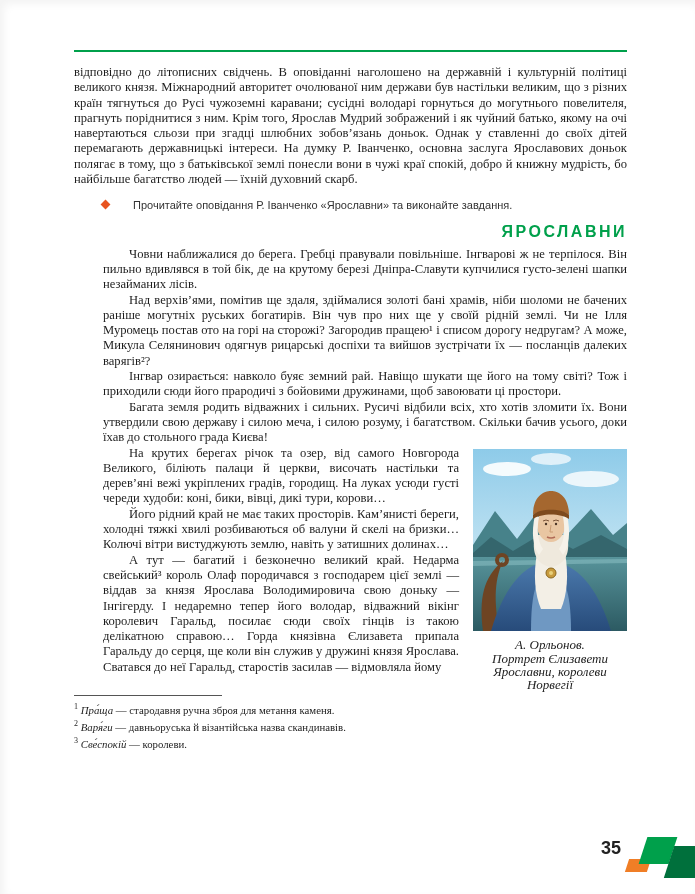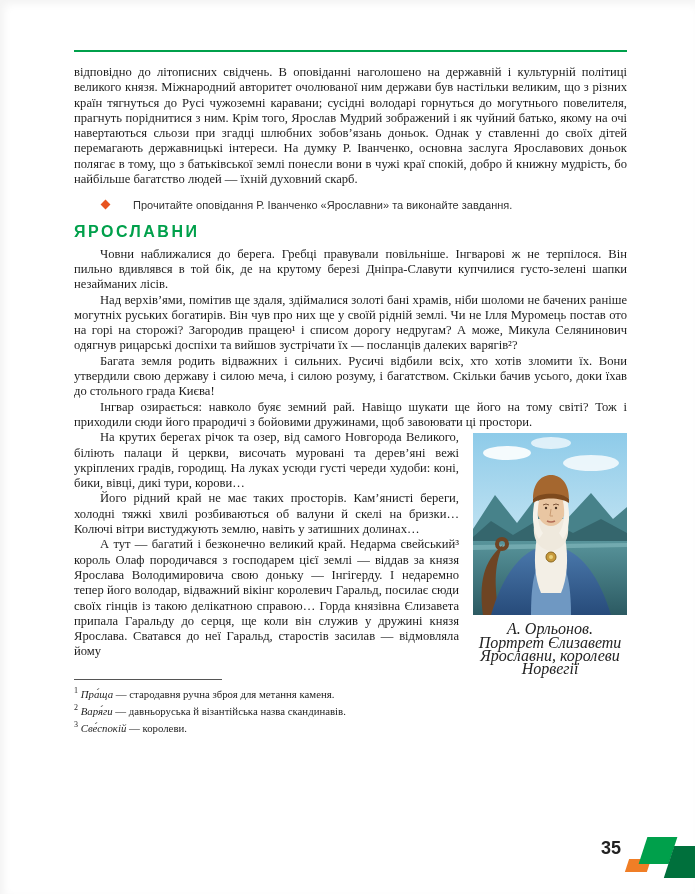--- a/index.html
+++ b/index.html
@@ -27,54 +27,54 @@
     font-size:10.5px;
     letter-spacing:1.3px;
     word-spacing:5px;
   }
   .header-rule {
     height:2px; background:var(--c-green,#00A04B);
     margin-top:4px; margin-bottom:13px;
   }
   
   .bodytext { font-size:12.6px; line-height:15.3px; text-align:justify; }
-  p.para { text-indent:26px; }
+  p.para { text-indent:26px;margin-left:29px; }
   p.intro { text-indent:0; }
   
   .task-row {
     display:flex; align-items:flex-start; gap:24px;
     margin:11px 0 9px 28px;
     font-family:"Liberation Sans", sans-serif;
     font-size:11px; color:#333; line-height:14px;
   }
   .task-marker {
     flex:none; width:7px; height:7px; margin-top:3px;
     background:var(--c-bullet,#E8541F);
     transform:rotate(45deg);
   }
   
   .story-title {
-    text-align:left;
+    text-align:right;
     color:var(--c-green,#00A04B);
     font-family:"Liberation Sans", sans-serif;
     font-size:16px; font-weight:bold; letter-spacing:2.5px;
     margin:12px 0 7px;
   }
   .story-subtitle {
     text-align:center; font-style:italic; font-size:13px;
     margin-bottom:10px;
   }
   
   figure.portrait {
     float:right; width:154px; margin:3px 0 4px 14px;
   }
   .artwork { display:block; width:154px; height:182px; }
   figcaption {
     text-align:center; font-style:italic;
-    font-size:16px; line-height:13px; margin-top:7px; color:#222;
+    font-size:13px; line-height:13px; margin-top:7px; color:#222;
   }
   figcaption .artist { margin-bottom:1px; }
   
   .footnotes { clear:both; margin-top:8px; font-size:10.8px; line-height:13.5px; }
   .fn-rule { width:148px; height:1px; background:#555; margin-bottom:4px; }
   .fn sup { font-size:8px; }
   .fn .fn-term { font-style:italic; }
   
   .footer { position:absolute; right:0; bottom:14px; width:120px; height:50px; }
   .page-num {
@@ -101,22 +101,22 @@
 
       <div class="task-row">
         <span class="task-marker"></span>
         <span>Прочитайте оповідання Р. Іванченко «Ярославни» та виконайте завдання.</span>
       </div>
 
       <h1 class="story-title">ЯРОСЛАВНИ</h1>
 
       <p class="para">Човни наближалися до берега. Гребці правували повільніше. Інгварові ж не терпілося. Він пильно вдивлявся в той бік, де на крутому березі Дніпра-Славути купчилися густо-зелені шапки незайманих лісів.</p>
       <p class="para">Над верхів’ями, помітив ще здаля, здіймалися золоті бані храмів, ніби шоломи не бачених раніше могутніх руських богатирів. Він чув про них ще у своїй рідній землі. Чи не Ілля Муромець постав ото на горі на сторожі? Загородив пращею¹ і списом дорогу недругам? А може, Микула Селянинович одягнув рицарські доспіхи та вийшов зустрічати їх — посланців далеких варягів²?</p>
+      <p class="para">Інгвар озирається: навколо буяє земний рай. Навіщо шукати ще його на тому світі? Тож і приходили сюди його прародичі з бойовими дружинами, щоб завоювати ці простори.</p>
       <p class="para">Багата земля родить відважних і сильних. Русичі відбили всіх, хто хотів зломити їх. Вони утвердили свою державу і силою меча, і силою розуму, і багатством. Скільки бачив усього, доки їхав до стольного града Києва!</p>
-      <p class="para">Інгвар озирається: навколо буяє земний рай. Навіщо шукати ще його на тому світі? Тож і приходили сюди його прародичі з бойовими дружинами, щоб завоювати ці простори.</p>
 
       <figure class="portrait">
         <svg class="artwork" viewBox="0 0 154 182" role="img">
           <defs>
             <linearGradient id="gSky" x1="0" y1="0" x2="0" y2="1">
               <stop offset="0" stop-color="#8ecbe9"></stop>
               <stop offset="0.7" stop-color="#cce8f4"></stop>
               <stop offset="1" stop-color="#e8f4fa"></stop>
             </linearGradient>
             <linearGradient id="gRobe" x1="0" y1="0" x2="0" y2="1">
@@ -155,21 +155,21 @@
           <path d="M74 88 Q78 90 82 88" stroke="#b06a55" stroke-width="1.6" fill="none"></path>
           <circle cx="78" cy="124" r="5" fill="#c79a3d" stroke="#8a671f"></circle>
           <circle cx="78" cy="124" r="2" fill="#e8d07a"></circle>
         </svg>
         <figcaption>
           <div class="artist">А. Орльонов.</div>
           <div>Портрет Єлизавети Ярославни, королеви Норвегії</div>
         </figcaption>
       </figure>
 
-      <p class="para">На крутих берегах річок та озер, від самого Новгорода Великого, біліють палаци й церкви, височать муровані та дерев’яні вежі укріплених градів, городищ. На луках усюди густі череди худоби: коні, бики, вівці, дикі тури, корови…</p>
+      <p class="para">На крутих берегах річок та озер, від самого Новгорода Великого, біліють палаци й церкви, височать настільки та дерев’яні вежі укріплених градів, городищ. На луках усюди густі череди худоби: коні, бики, вівці, дикі тури, корови…</p>
       <p class="para">Його рідний край не має таких просторів. Кам’янисті береги, холодні тяжкі хвилі розбиваються об валуни й скелі на бризки… Колючі вітри вистуджують землю, навіть у затишних долинах…</p>
       <p class="para">А тут — багатий і безконечно великий край. Недарма свейський³ король Олаф породичався з господарем цієї землі — віддав за князя Ярослава Володимировича свою доньку — Інгігерду. І недаремно тепер його володар, відважний вікінг королевич Гаральд, посилає сюди своїх гінців із такою делікатною справою… Горда князівна Єлизавета припала Гаральду до серця, ще коли він служив у дружині князя Ярослава. Сватався до неї Гаральд, старостів засилав — відмовляла йому</p>
 
       <div class="footnotes">
         <div class="fn-rule"></div>
         <div class="fn">
           <sup>1</sup>
           <span class="fn-term">Пра́ща</span>
           <span>— стародавня ручна зброя для метання каменя.</span>
         </div>

